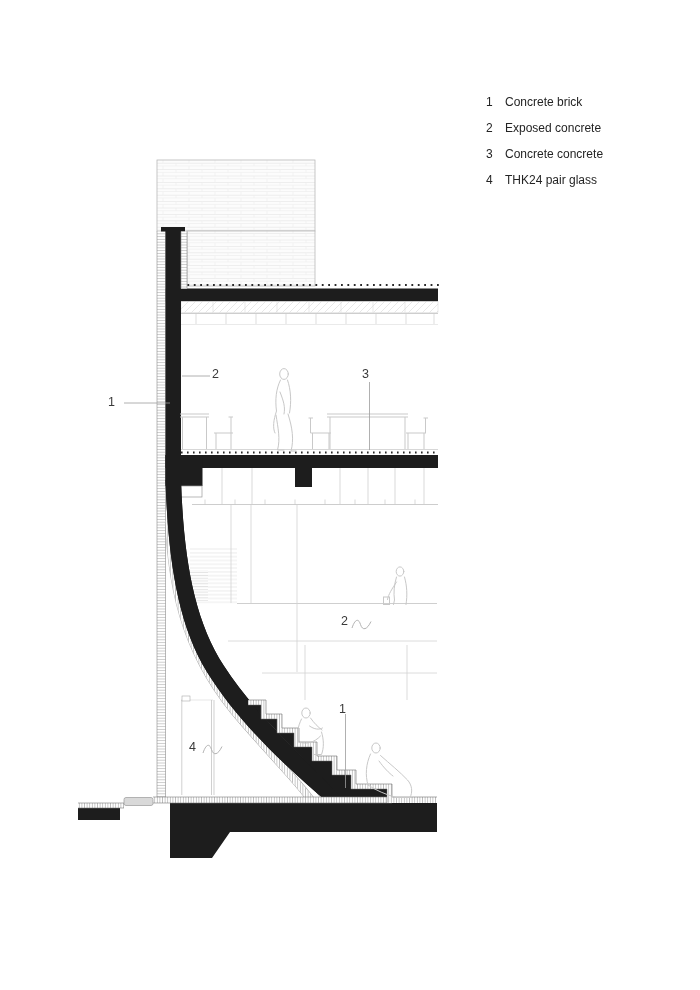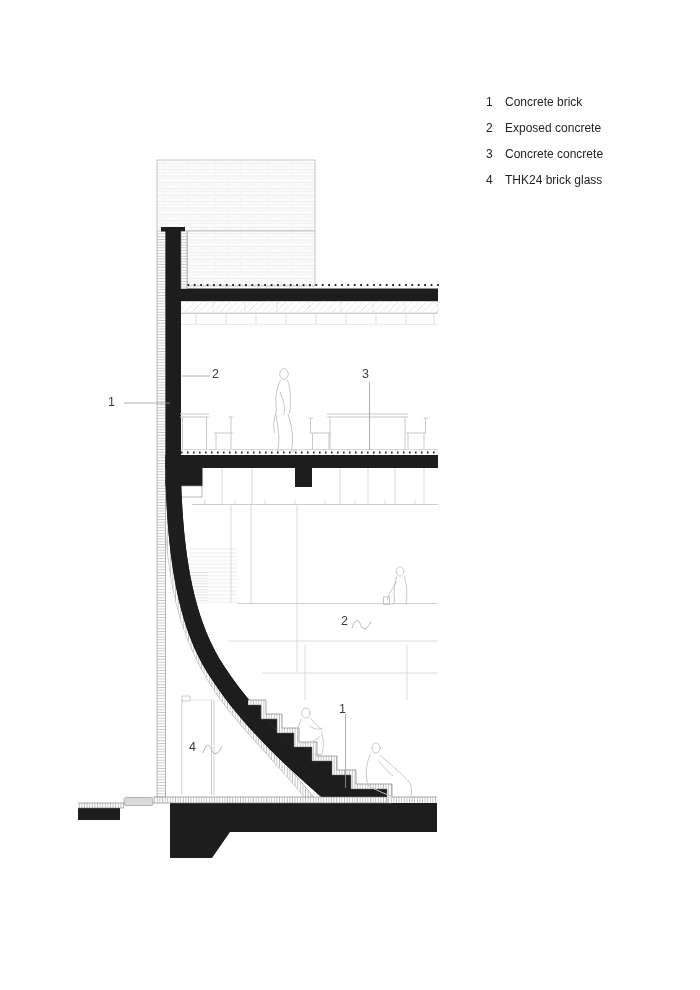--- a/index.html
+++ b/index.html
@@ -234,21 +234,21 @@
     <div class="legend-row">
       <span class="legend-num">2</span>
       <span class="legend-label">Exposed concrete</span>
     </div>
     <div class="legend-row">
       <span class="legend-num">3</span>
       <span class="legend-label">Concrete concrete</span>
     </div>
     <div class="legend-row">
       <span class="legend-num">4</span>
-      <span class="legend-label">THK24 brick glass</span>
+      <span class="legend-label">THK24 pair glass</span>
     </div>
   </div>
 
   <div class="callout" id="c0">1</div>
   <div class="callout" id="c1">2</div>
   <div class="callout" id="c2">3</div>
   <div class="callout" id="c3">2</div>
   <div class="callout" id="c4">4</div>
   <div class="callout" id="c5">1</div>
 

